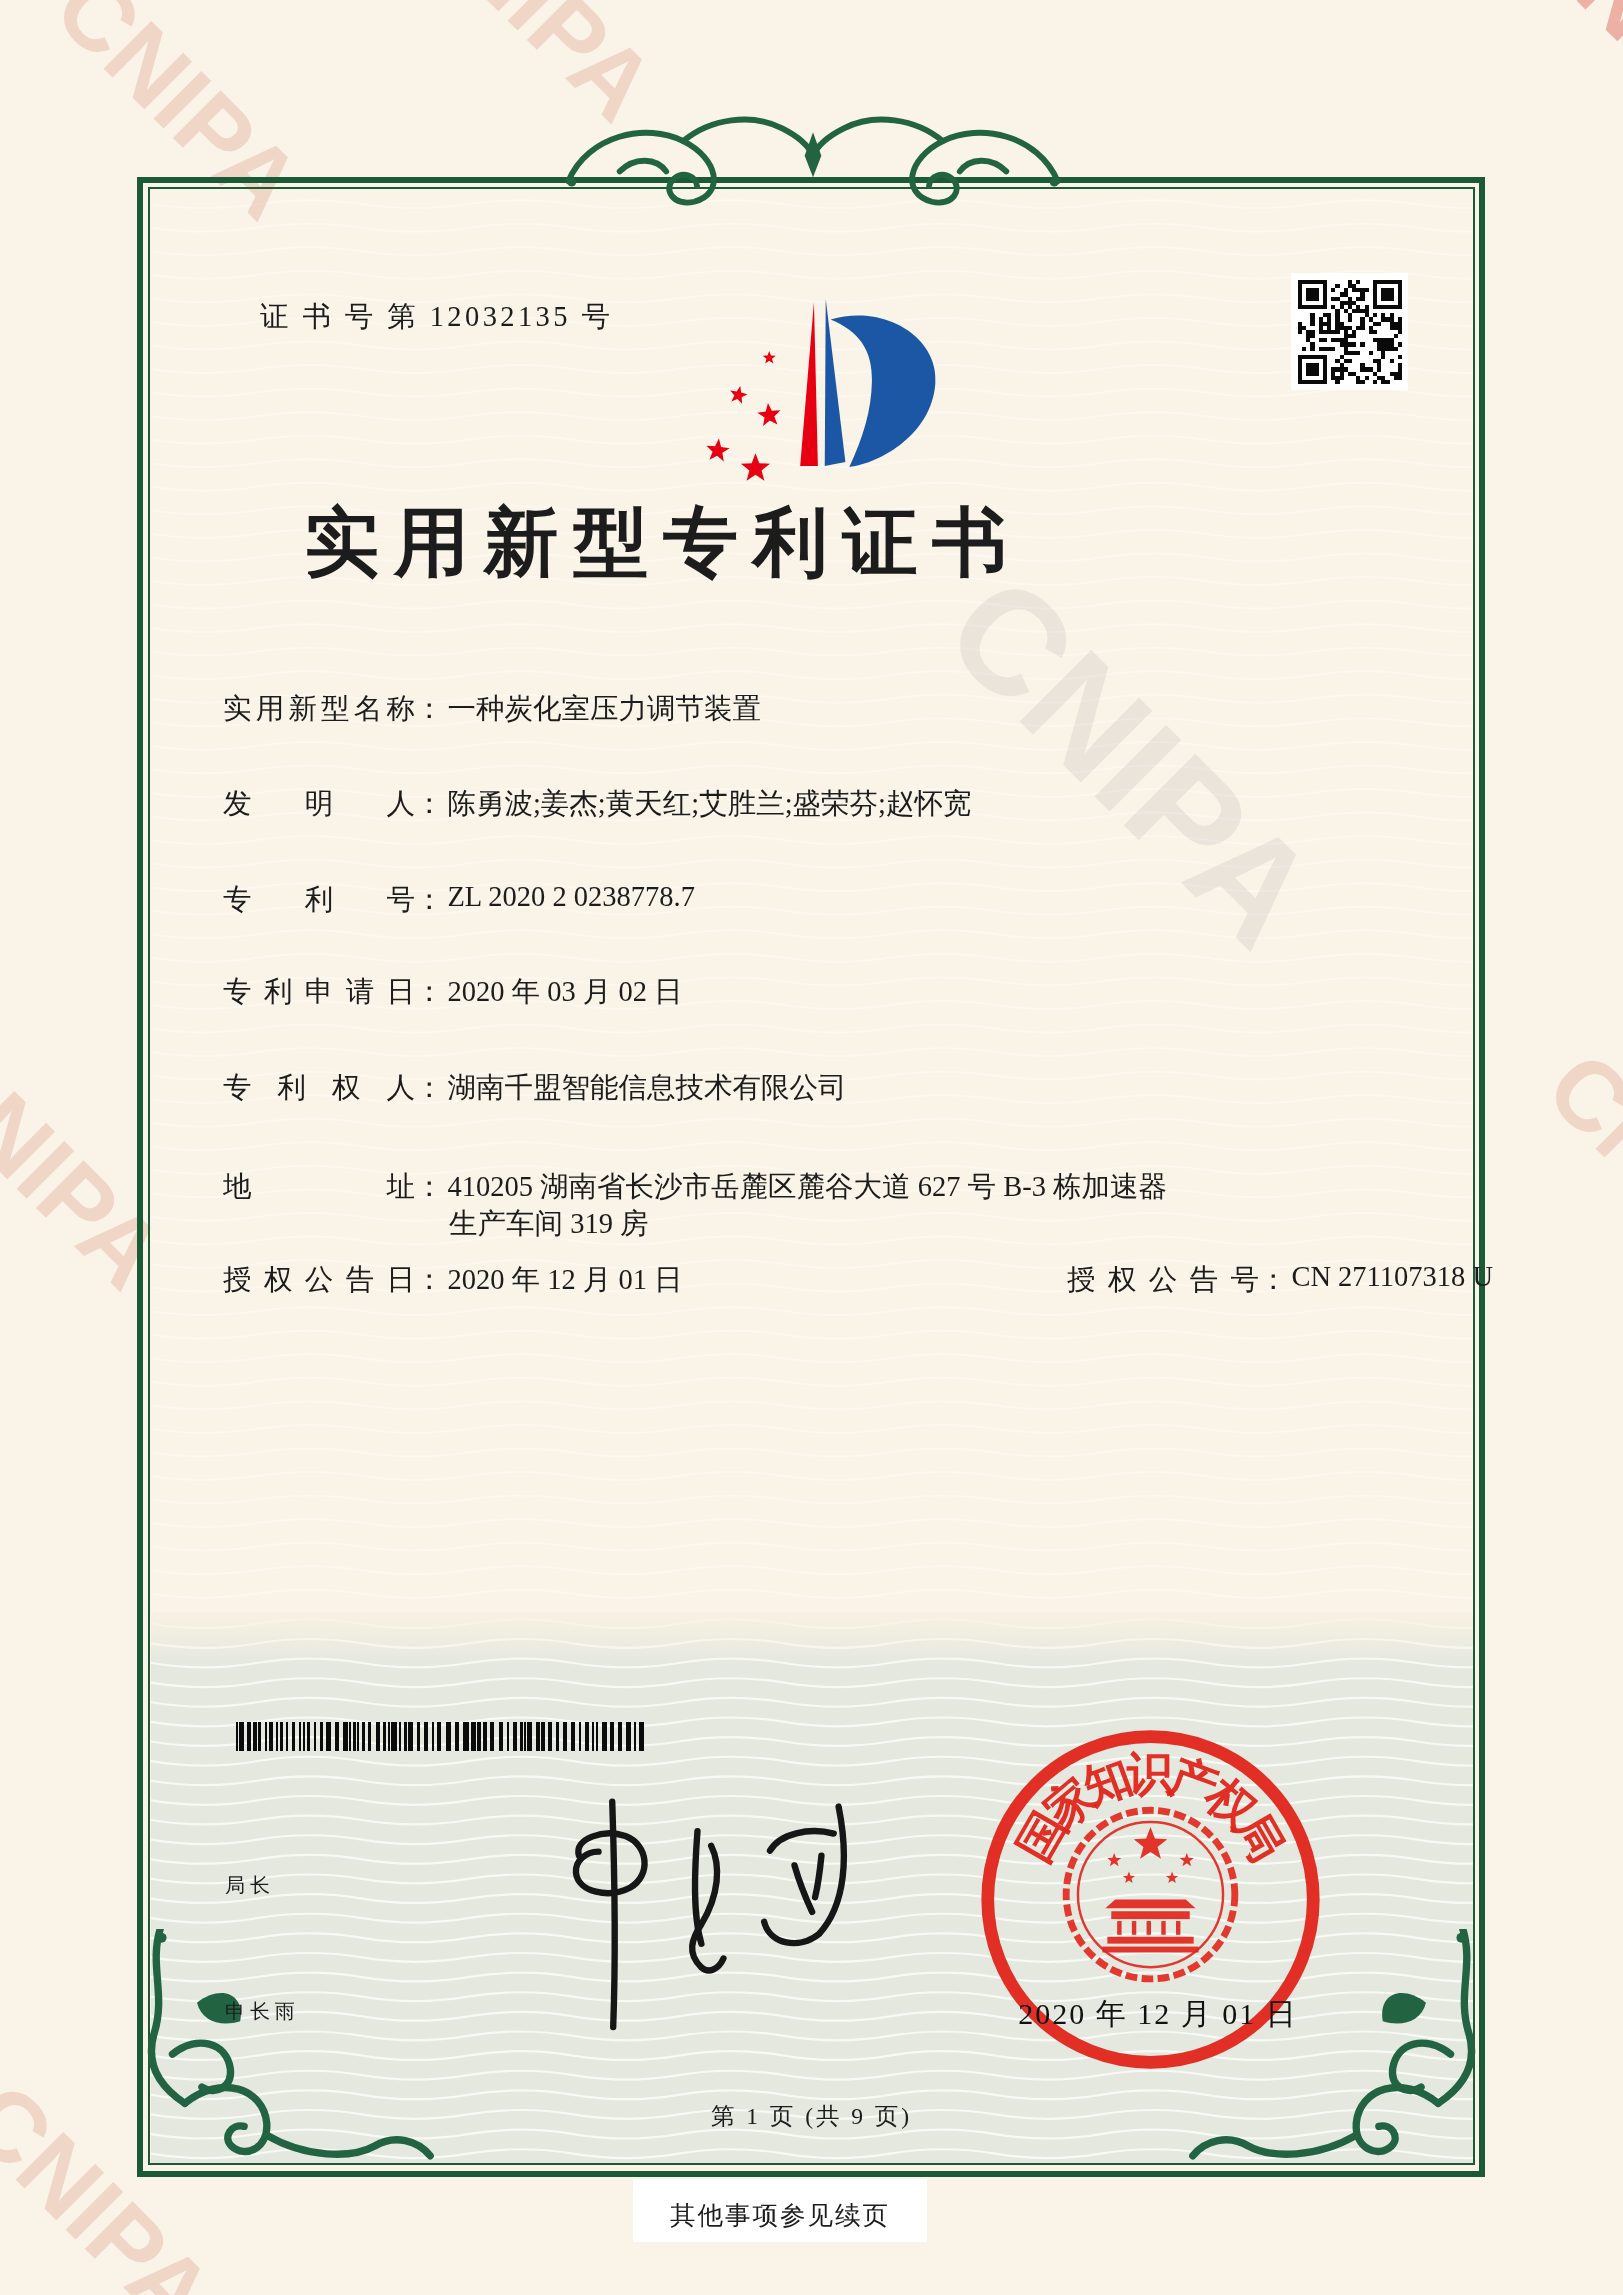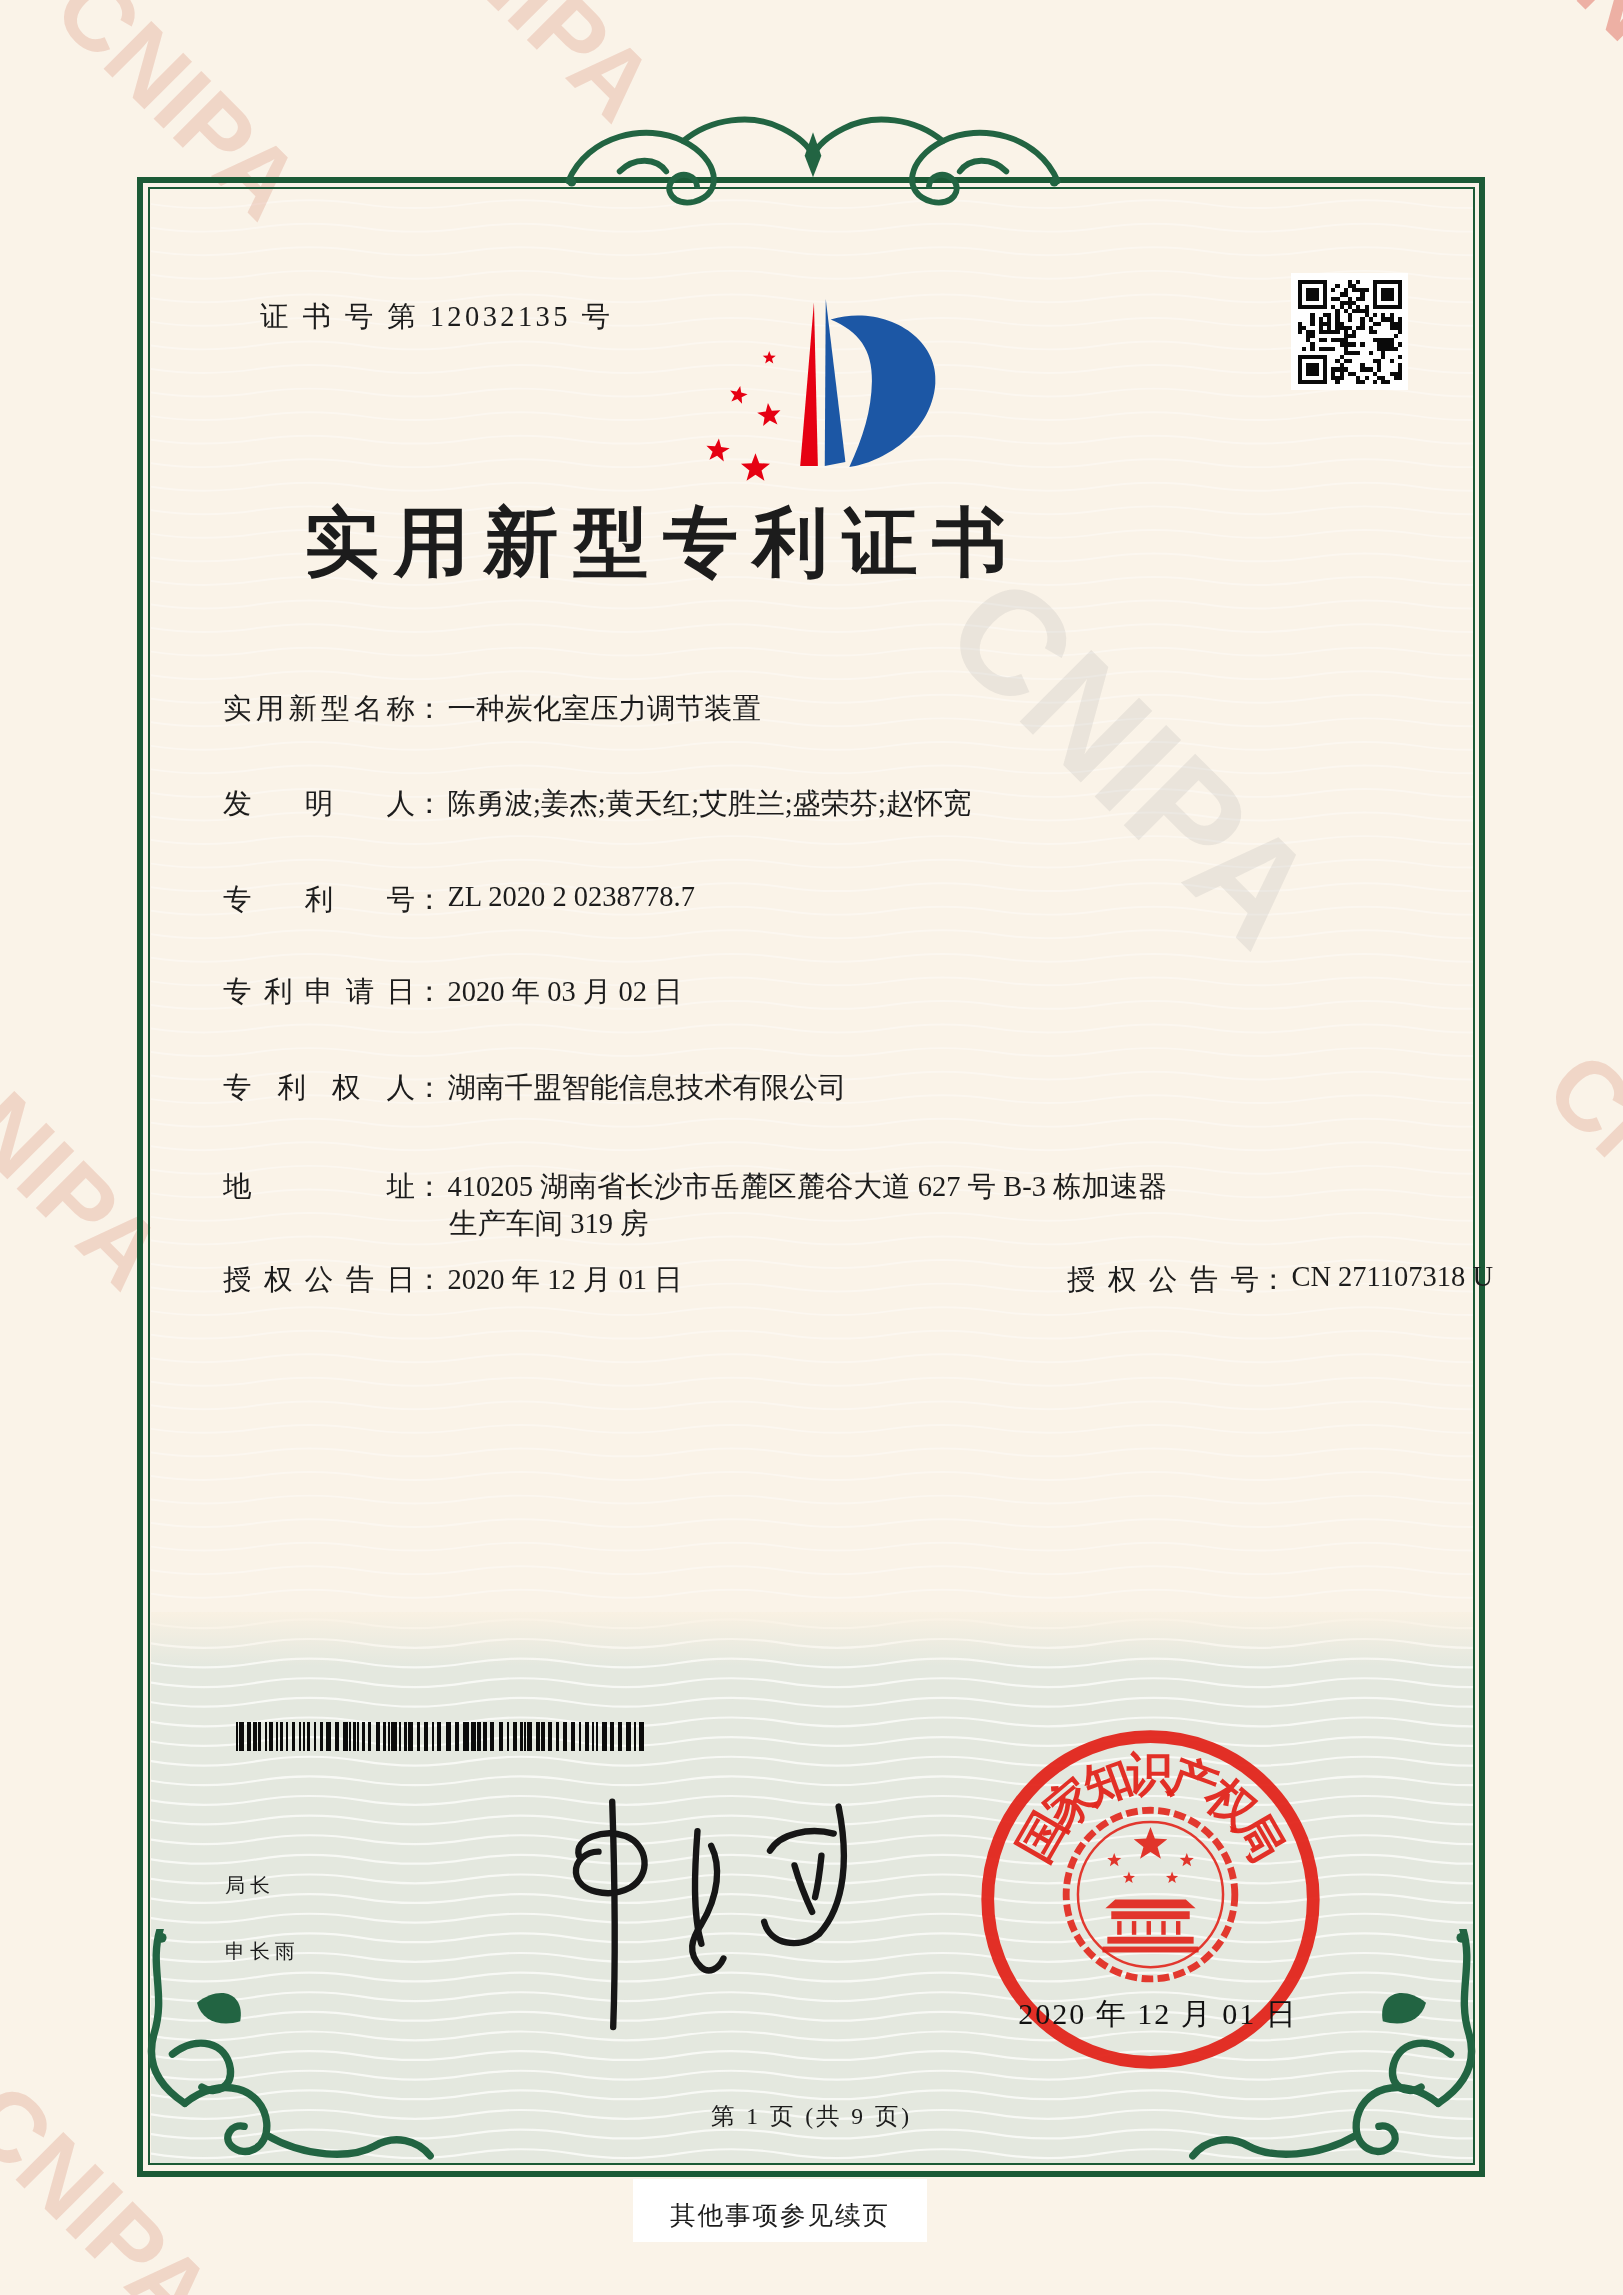--- a/index.html
+++ b/index.html
@@ -543,21 +543,21 @@
     <span class="flabel">授权公告号</span><span class="fcolon">：</span><span class="fvalue">CN 271107318 U</span>
   </span>
 </div>
 
 <div class="bodytext" style="top:1335px;">
 </div>
 
 <div class="abs barcode" id="barcode"><span style="display:inline-block;width:1.5px;height:29.4px;background:#0b0b0b"></span><span style="display:inline-block;width:1px;height:29.4px"></span><span style="display:inline-block;width:5.4px;height:29.4px;background:#0b0b0b"></span><span style="display:inline-block;width:3.4px;height:29.4px"></span><span style="display:inline-block;width:3.4px;height:29.4px;background:#0b0b0b"></span><span style="display:inline-block;width:2.5px;height:29.4px"></span><span style="display:inline-block;width:3.4px;height:29.4px;background:#0b0b0b"></span><span style="display:inline-block;width:1.5px;height:29.4px"></span><span style="display:inline-block;width:3.4px;height:29.4px;background:#0b0b0b"></span><span style="display:inline-block;width:3.4px;height:29.4px"></span><span style="display:inline-block;width:2.5px;height:29.4px;background:#0b0b0b"></span><span style="display:inline-block;width:1.5px;height:29.4px"></span><span style="display:inline-block;width:4.4px;height:29.4px;background:#0b0b0b"></span><span style="display:inline-block;width:2.9px;height:29.4px"></span><span style="display:inline-block;width:2px;height:29.4px;background:#0b0b0b"></span><span style="display:inline-block;width:2px;height:29.4px"></span><span style="display:inline-block;width:2.5px;height:29.4px;background:#0b0b0b"></span><span style="display:inline-block;width:2.9px;height:29.4px"></span><span style="display:inline-block;width:2.5px;height:29.4px;background:#0b0b0b"></span><span style="display:inline-block;width:4.4px;height:29.4px"></span><span style="display:inline-block;width:2.5px;height:29.4px;background:#0b0b0b"></span><span style="display:inline-block;width:4.4px;height:29.4px"></span><span style="display:inline-block;width:2px;height:29.4px;background:#0b0b0b"></span><span style="display:inline-block;width:1.5px;height:29.4px"></span><span style="display:inline-block;width:2px;height:29.4px;background:#0b0b0b"></span><span style="display:inline-block;width:2px;height:29.4px"></span><span style="display:inline-block;width:3.4px;height:29.4px;background:#0b0b0b"></span><span style="display:inline-block;width:3.9px;height:29.4px"></span><span style="display:inline-block;width:1.5px;height:29.4px;background:#0b0b0b"></span><span style="display:inline-block;width:4.4px;height:29.4px"></span><span style="display:inline-block;width:3.4px;height:29.4px;background:#0b0b0b"></span><span style="display:inline-block;width:2.9px;height:29.4px"></span><span style="display:inline-block;width:4.4px;height:29.4px;background:#0b0b0b"></span><span style="display:inline-block;width:4.4px;height:29.4px"></span><span style="display:inline-block;width:3.9px;height:29.4px;background:#0b0b0b"></span><span style="display:inline-block;width:4.4px;height:29.4px"></span><span style="display:inline-block;width:4.9px;height:29.4px;background:#0b0b0b"></span><span style="display:inline-block;width:1px;height:29.4px"></span><span style="display:inline-block;width:2px;height:29.4px;background:#0b0b0b"></span><span style="display:inline-block;width:2px;height:29.4px"></span><span style="display:inline-block;width:2.9px;height:29.4px;background:#0b0b0b"></span><span style="display:inline-block;width:1px;height:29.4px"></span><span style="display:inline-block;width:1.5px;height:29.4px;background:#0b0b0b"></span><span style="display:inline-block;width:3.9px;height:29.4px"></span><span style="display:inline-block;width:2.9px;height:29.4px;background:#0b0b0b"></span><span style="display:inline-block;width:2.5px;height:29.4px"></span><span style="display:inline-block;width:3.4px;height:29.4px;background:#0b0b0b"></span><span style="display:inline-block;width:4.4px;height:29.4px"></span><span style="display:inline-block;width:4.4px;height:29.4px;background:#0b0b0b"></span><span style="display:inline-block;width:3.4px;height:29.4px"></span><span style="display:inline-block;width:2.5px;height:29.4px;background:#0b0b0b"></span><span style="display:inline-block;width:2px;height:29.4px"></span><span style="display:inline-block;width:2px;height:29.4px;background:#0b0b0b"></span><span style="display:inline-block;width:1.5px;height:29.4px"></span><span style="display:inline-block;width:5.4px;height:29.4px;background:#0b0b0b"></span><span style="display:inline-block;width:2px;height:29.4px"></span><span style="display:inline-block;width:2px;height:29.4px;background:#0b0b0b"></span><span style="display:inline-block;width:3.4px;height:29.4px"></span><span style="display:inline-block;width:2.9px;height:29.4px;background:#0b0b0b"></span><span style="display:inline-block;width:1px;height:29.4px"></span><span style="display:inline-block;width:4.4px;height:29.4px;background:#0b0b0b"></span><span style="display:inline-block;width:4.4px;height:29.4px"></span><span style="display:inline-block;width:3.4px;height:29.4px;background:#0b0b0b"></span><span style="display:inline-block;width:3.9px;height:29.4px"></span><span style="display:inline-block;width:3.9px;height:29.4px;background:#0b0b0b"></span><span style="display:inline-block;width:4.4px;height:29.4px"></span><span style="display:inline-block;width:2px;height:29.4px;background:#0b0b0b"></span><span style="display:inline-block;width:2.9px;height:29.4px"></span><span style="display:inline-block;width:3.9px;height:29.4px;background:#0b0b0b"></span><span style="display:inline-block;width:4.4px;height:29.4px"></span><span style="display:inline-block;width:5.4px;height:29.4px;background:#0b0b0b"></span><span style="display:inline-block;width:3.9px;height:29.4px"></span><span style="display:inline-block;width:3.9px;height:29.4px;background:#0b0b0b"></span><span style="display:inline-block;width:4.4px;height:29.4px"></span><span style="display:inline-block;width:5.4px;height:29.4px;background:#0b0b0b"></span><span style="display:inline-block;width:2.9px;height:29.4px"></span><span style="display:inline-block;width:4.9px;height:29.4px;background:#0b0b0b"></span><span style="display:inline-block;width:1px;height:29.4px"></span><span style="display:inline-block;width:3.4px;height:29.4px;background:#0b0b0b"></span><span style="display:inline-block;width:2px;height:29.4px"></span><span style="display:inline-block;width:4.4px;height:29.4px;background:#0b0b0b"></span><span style="display:inline-block;width:2.9px;height:29.4px"></span><span style="display:inline-block;width:4.4px;height:29.4px;background:#0b0b0b"></span><span style="display:inline-block;width:4.4px;height:29.4px"></span><span style="display:inline-block;width:3.9px;height:29.4px;background:#0b0b0b"></span><span style="display:inline-block;width:3.9px;height:29.4px"></span><span style="display:inline-block;width:2.9px;height:29.4px;background:#0b0b0b"></span><span style="display:inline-block;width:3.4px;height:29.4px"></span><span style="display:inline-block;width:4.4px;height:29.4px;background:#0b0b0b"></span><span style="display:inline-block;width:2.9px;height:29.4px"></span><span style="display:inline-block;width:2.5px;height:29.4px;background:#0b0b0b"></span><span style="display:inline-block;width:1.5px;height:29.4px"></span><span style="display:inline-block;width:1.5px;height:29.4px;background:#0b0b0b"></span><span style="display:inline-block;width:1px;height:29.4px"></span><span style="display:inline-block;width:5.4px;height:29.4px;background:#0b0b0b"></span><span style="display:inline-block;width:3.9px;height:29.4px"></span><span style="display:inline-block;width:3.9px;height:29.4px;background:#0b0b0b"></span><span style="display:inline-block;width:1px;height:29.4px"></span><span style="display:inline-block;width:3.9px;height:29.4px;background:#0b0b0b"></span><span style="display:inline-block;width:2.9px;height:29.4px"></span><span style="display:inline-block;width:4.4px;height:29.4px;background:#0b0b0b"></span><span style="display:inline-block;width:4.4px;height:29.4px"></span><span style="display:inline-block;width:2.5px;height:29.4px;background:#0b0b0b"></span><span style="display:inline-block;width:4.4px;height:29.4px"></span><span style="display:inline-block;width:3.9px;height:29.4px;background:#0b0b0b"></span><span style="display:inline-block;width:3.9px;height:29.4px"></span><span style="display:inline-block;width:3.9px;height:29.4px;background:#0b0b0b"></span><span style="display:inline-block;width:3.9px;height:29.4px"></span><span style="display:inline-block;width:2px;height:29.4px;background:#0b0b0b"></span><span style="display:inline-block;width:4.4px;height:29.4px"></span><span style="display:inline-block;width:3.4px;height:29.4px;background:#0b0b0b"></span><span style="display:inline-block;width:2.9px;height:29.4px"></span><span style="display:inline-block;width:2px;height:29.4px;background:#0b0b0b"></span><span style="display:inline-block;width:2.5px;height:29.4px"></span><span style="display:inline-block;width:2px;height:29.4px;background:#0b0b0b"></span><span style="display:inline-block;width:3.9px;height:29.4px"></span><span style="display:inline-block;width:4.9px;height:29.4px;background:#0b0b0b"></span><span style="display:inline-block;width:3.4px;height:29.4px"></span><span style="display:inline-block;width:3.9px;height:29.4px;background:#0b0b0b"></span><span style="display:inline-block;width:4.4px;height:29.4px"></span><span style="display:inline-block;width:3.9px;height:29.4px;background:#0b0b0b"></span><span style="display:inline-block;width:3.4px;height:29.4px"></span><span style="display:inline-block;width:5.4px;height:29.4px;background:#0b0b0b"></span><span style="display:inline-block;width:2.5px;height:29.4px"></span><span style="display:inline-block;width:2.5px;height:29.4px;background:#0b0b0b"></span><span style="display:inline-block;width:2.9px;height:29.4px"></span><span style="display:inline-block;width:4.9px;height:29.4px;background:#0b0b0b"></span><span style="display:inline-block;width:3.9px;height:29.4px"></span></div>
 
 <div class="signer" style="top:1872px;">局长</div>
-<div class="signer" style="top:1938px;">申长雨</div>
+<div class="signer" style="top:1998px;">申长雨</div>
 
 <svg class="abs sig" width="432" height="245" viewBox="0 0 880 500">
   <g stroke="#161616" stroke-width="13" fill="none" stroke-linecap="round" stroke-linejoin="round">
     <path d="M250,140 C240,105 300,85 345,100 C392,118 398,180 355,205 C312,228 248,215 244,175 C242,150 265,132 290,132"></path>
     <path d="M318,30 C322,150 326,330 320,490"></path>
     <path d="M492,90 C486,170 482,260 500,320"></path>
     <path d="M520,120 C540,160 536,220 500,280 C480,310 470,340 500,368 C515,382 535,372 545,350"></path>
     <path d="M640,130 C660,95 720,82 770,95"></path>
     <path d="M780,40 C800,140 795,240 740,300 C700,332 640,322 628,275"></path>
     <path d="M690,160 C700,195 712,225 726,255"></path>

